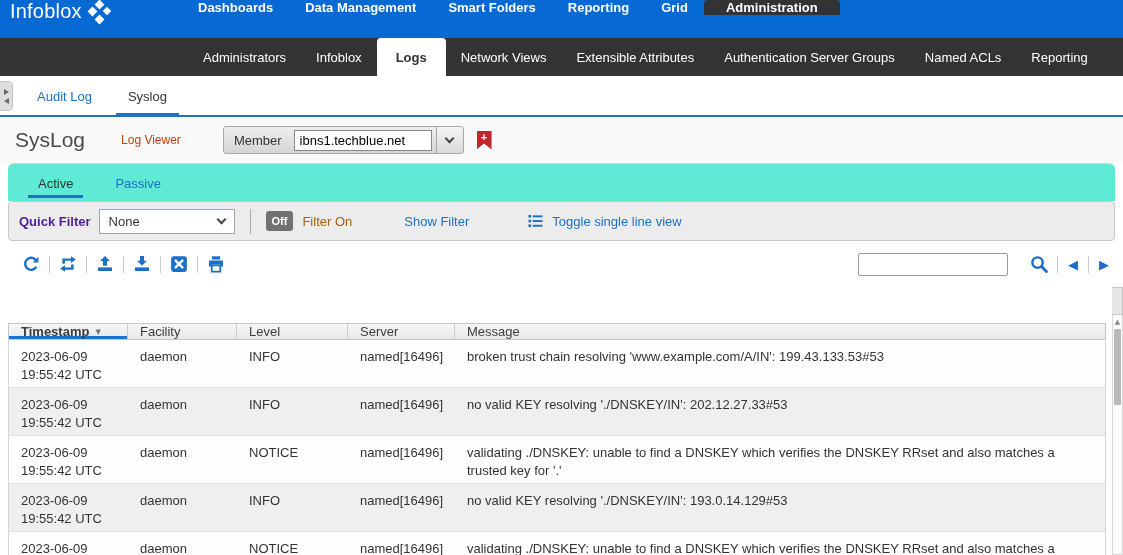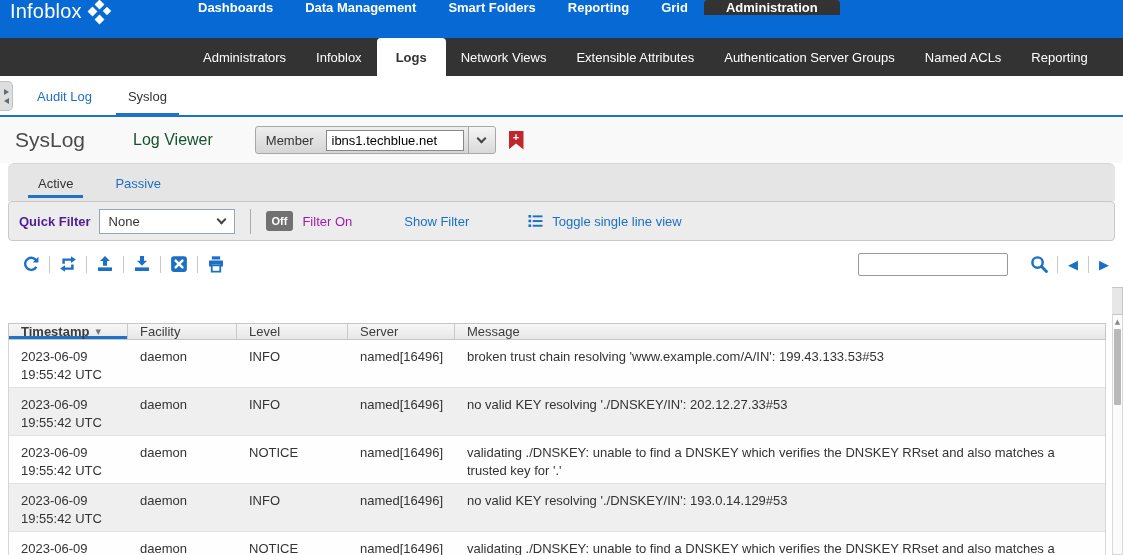--- a/index.html
+++ b/index.html
@@ -32,43 +32,43 @@
   .tri-r { width: 0; height: 0; border-top: 3.5px solid transparent; border-bottom: 3.5px solid transparent; border-left: 5px solid #5f6b76; }
   .tri-l { width: 0; height: 0; border-top: 3.5px solid transparent; border-bottom: 3.5px solid transparent; border-right: 5px solid #5f6b76; }
   .log-tab { padding: 0 12px 11px; font-size: 13px; cursor: pointer; position: relative; margin-right: 12px; }
   .log-tab.link { color: #1b6fc4; }
   .log-tab.active { color: #333; }
   .log-tab.active::after { content: ""; position: absolute; left: 0; right: 0; bottom: -2px; height: 4px; background: #1e73c8; }
 
   
   .page-header { height: 46px; display: flex; align-items: center; padding-left: 15px; background: #f9f9f9; }
   .page-title { font-size: 21px; color: #4a4a4a; }
-  .viewer-label { margin-left: 48px; font-size: 16px; color: #14532d; }
+  .viewer-label { margin-left: 36px; font-size: 12px; color: #c2410c; }
   .member-group { margin-left: 42px; display: flex; align-items: center; height: 28px; background: linear-gradient(#eeeeee, #d5d5d5); border: 1px solid #a8a8a8; border-radius: 3px; padding-left: 10px; cursor: pointer; }
   .member-label { font-size: 13px; color: #333; margin-right: 12px; }
   .member-input { width: 138px; height: 21px; border: 1px solid #888; font-size: 13px; padding: 0 5px; font-family: "Liberation Sans", sans-serif; color: #000000; }
   .member-dd-btn { width: 27px; height: 26px; margin-left: 4px; border-left: 1px solid #a8a8a8; display: flex; align-items: center; justify-content: center; background: linear-gradient(#f5f5f5, #d9d9d9); border-radius: 0 3px 3px 0; cursor: pointer; }
   .chev { width: 7px; height: 7px; border-right: 2px solid #444; border-bottom: 2px solid #444; transform: rotate(45deg); margin-top: -3px; }
   .bookmark { margin-left: 13px; width: 15px; height: 19px; background: #c0272d; clip-path: polygon(0 0, 100% 0, 100% 100%, 50% 68%, 0 100%); display: flex; justify-content: center; cursor: pointer; }
   .bookmark span { color: #fff; font-size: 11px; font-weight: bold; line-height: 12px; }
 
   
-  .view-tabs { height: 38px; margin: 0 8px; background: #e5e5e5; border-top: 1px solid #d5d5d5; border-radius: 6px 6px 0 0; display: flex; align-items: flex-end; padding-left: 20px; text-align: right; }
+  .view-tabs { height: 38px; margin: 0 8px; background: #5eead4; border-top: 1px solid #d5d5d5; border-radius: 6px 6px 0 0; display: flex; align-items: flex-end; padding-left: 20px; text-align: right; }
   .view-tab { padding: 0 10px 10px; font-size: 13px; margin-right: 22px; position: relative; cursor: pointer; }
   .view-tab.active { color: #333; }
   .view-tab.link { color: #1b6fc4; }
   .view-tab.active::after { content: ""; position: absolute; left: 0; right: 0; bottom: 3px; height: 3px; background: #1e73c8; }
 
   
   .filter-bar { height: 40px; margin: 0 8px; background: #ececec; border: 1px solid #c9c9c9; border-radius: 4px; display: flex; align-items: center; padding-left: 10px; font-size: 13px; }
   .qf-label { font-weight: bold; color: #4c1d95; margin-right: 8px; }
   .qf-select { width: 136px; height: 25px; background: #fff; border: 1px solid #94a6b8; display: flex; align-items: center; justify-content: space-between; padding: 0 9px; color: #333; cursor: pointer; }
   .vdiv { width: 1px; height: 25px; background: #aaa; margin: 0 15px; }
   .off-badge { background: #717171; color: #fff; font-size: 11px; font-weight: bold; border-radius: 3px; padding: 4px 6px; margin-right: 9px; cursor: pointer; }
-  .filter-on { color: #a21caf; }
+  .filter-on { color: #a16207; }
   .show-filter { color: #1b6fc4; margin-left: 52px; cursor: pointer; }
   .single-line { color: #1b6fc4; margin-left: 58px; display: flex; align-items: center; gap: 8px; cursor: pointer; }
 
   
   .toolbar-row { height: 46px; display: flex; align-items: center; justify-content: space-between; padding: 0 4px 0 13px; background: #fff; }
   .tool-icons { display: flex; align-items: center; }
   .tool-btn { padding: 0 9px; display: flex; align-items: center; cursor: pointer; background: none; border: none; }
   .tool-sep { width: 1px; height: 17px; background: #c9c9c9; }
   .search-area { display: flex; align-items: center; }
   .search-input { width: 150px; height: 23px; border: 1px solid #999; border-radius: 2px; font-size: 13px; padding: 0 6px; margin-right: 13px; font-family: "Liberation Sans", sans-serif; }

